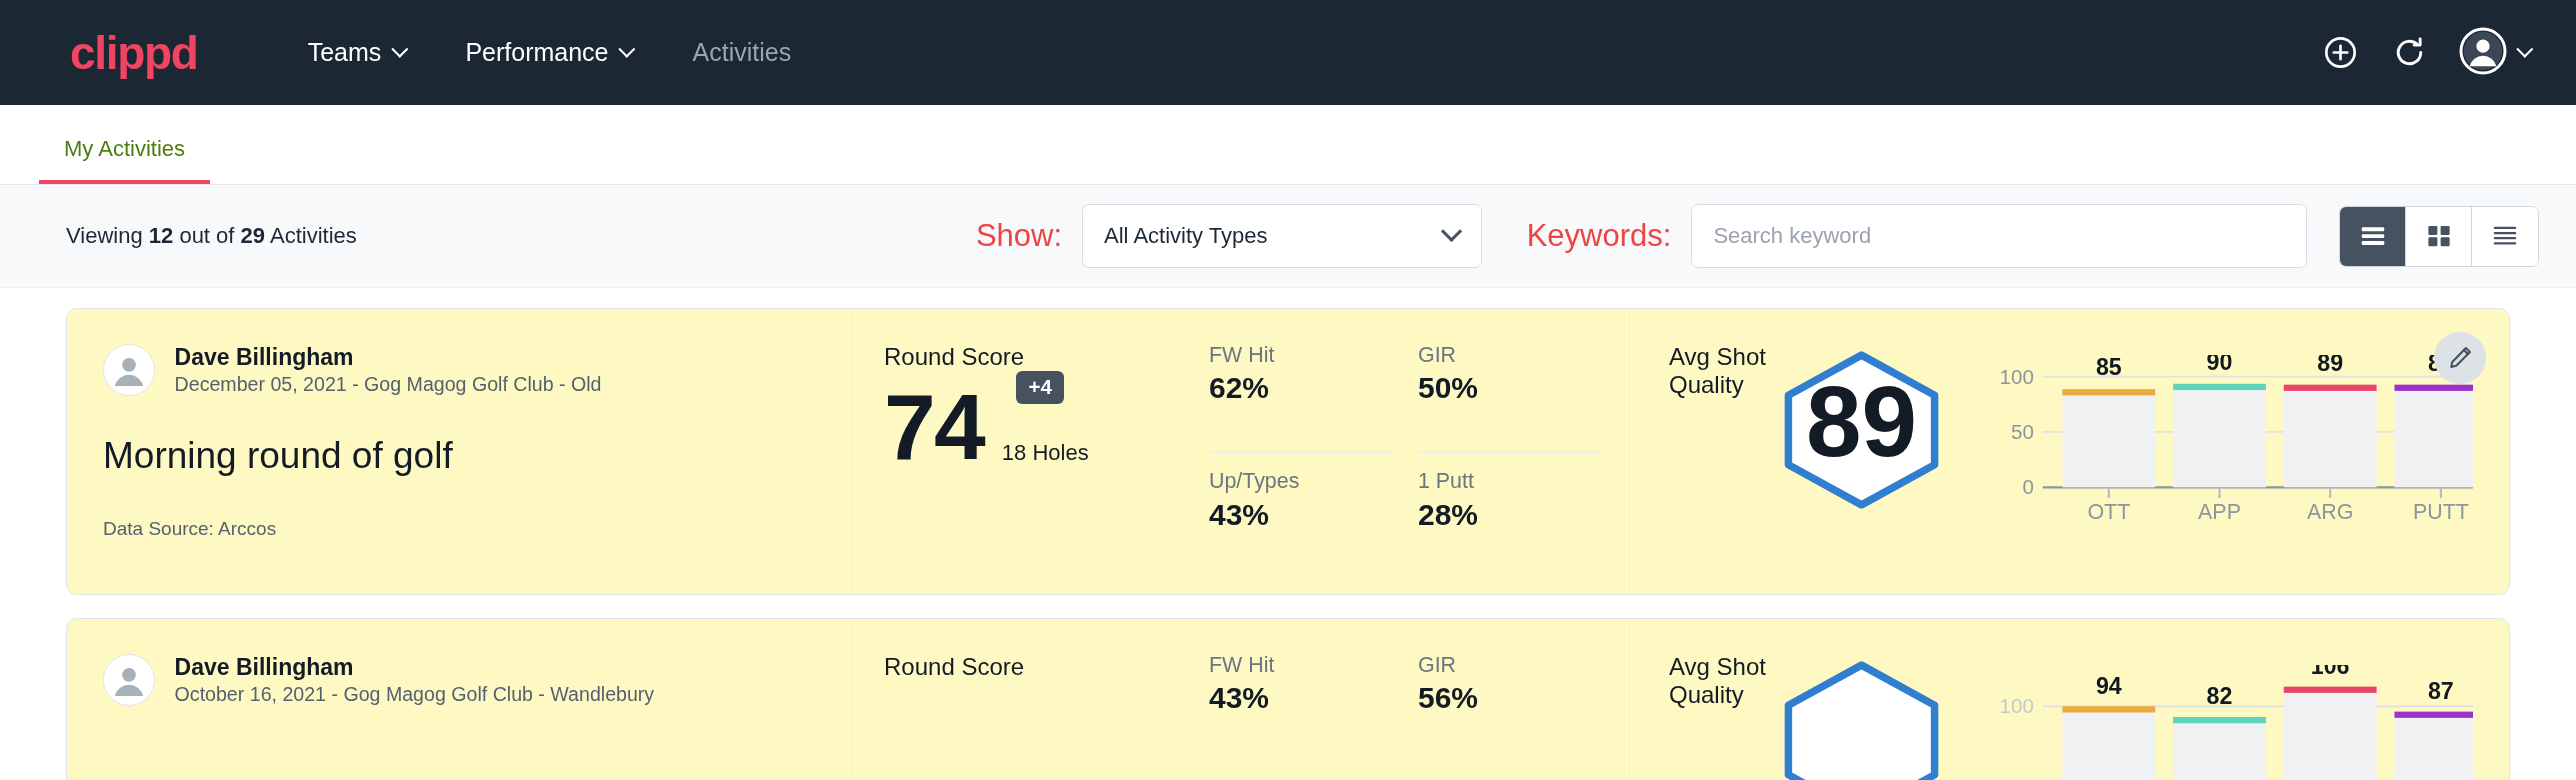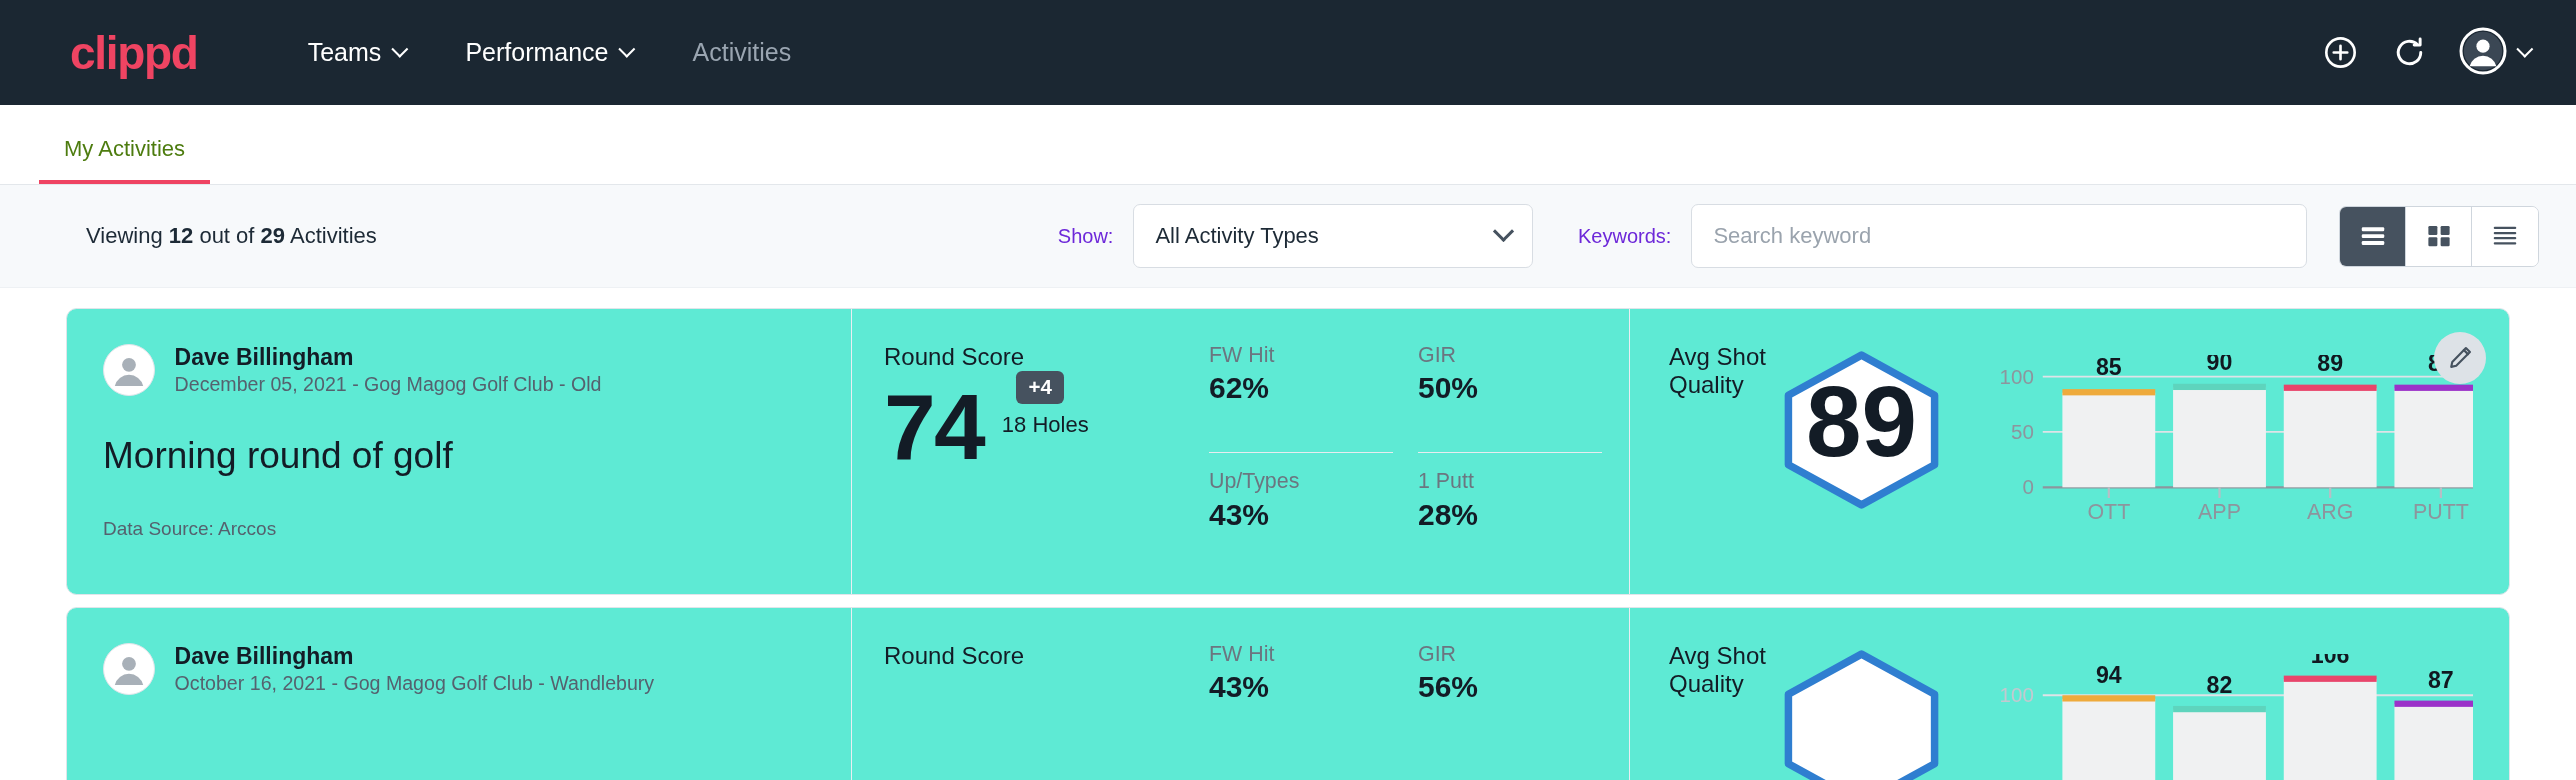--- a/index.html
+++ b/index.html
@@ -73,37 +73,37 @@
     cursor: pointer;
     line-height: 1;
   }
 
   
   .filterbar {
     height: 103px;
     background: #f7f9fb;
     display: flex;
     align-items: center;
-    padding: 0 37px 0 86px;
+    padding: 0 37px 0 66px;
     border-bottom: 0.9px solid #eef1f4;
   }
   .viewing {
     font-size: 22px;
     color: #1d2a36;
   }
   .viewing b { font-weight: 700; }
   .filter-mid {
     margin-left: auto;
     display: flex;
     align-items: center;
     gap: 0;
   }
   .fl-label {
-    font-size: 20px;
-    color: #6d28d9;
+    font-size: 31px;
+    color: #ef4444;
     margin-right: 19.6px;
     white-space: nowrap;
   }
   .select {
     width: 400px; height: 64px;
     background: #ffffff;
     border: 0.9px solid #d8dde3;
     border-radius: 7.1px;
     display: flex; align-items: center;
     padding: 0 21.4px;
@@ -156,24 +156,24 @@
   .vt-btn.active { background: #46525f; }
 
   
   .cards {
     padding: 19.6px 66px 0 66px;
     background: #ffffff;
   }
   .card {
     border: 0.9px solid #e0e5ea;
     border-radius: 10.7px;
-    background: #5eead4;
+    background: #fef9c3;
     display: flex;
     position: relative;
-    margin-bottom: 12px;
+    margin-bottom: 23px;
     min-height: 287px;
   }
   .card-left {
     width: 785px;
     padding: 34px 36px 27px 36px;
     border-right: 0.9px solid #eaeef2;
   }
   .owner { display: flex; align-items: center; gap: 19.6px; }
   .avatar-circle {
     width: 52px; height: 52px;
@@ -195,21 +195,21 @@
     font-size: 19px;
     color: #55616e;
     margin-top: 41px;
   }
 
   .card-score {
     width: 357px;
     padding: 34px 0 27px 32px;
   }
   .sec-head { font-size: 24px; color: #131c26; }
-  .score-row { display: flex; align-items: center; margin-top: 12.5px; position: relative; }
+  .score-row { display: flex; align-items: flex-end; margin-top: 12.5px; position: relative; }
   .score-big {
     font-size: 93px;
     font-weight: 700;
     color: #131c26;
     line-height: 0.95;
     letter-spacing: -1.8px;
   }
   .score-badge {
     position: absolute;
     left: 132px; top: -12.5px;

